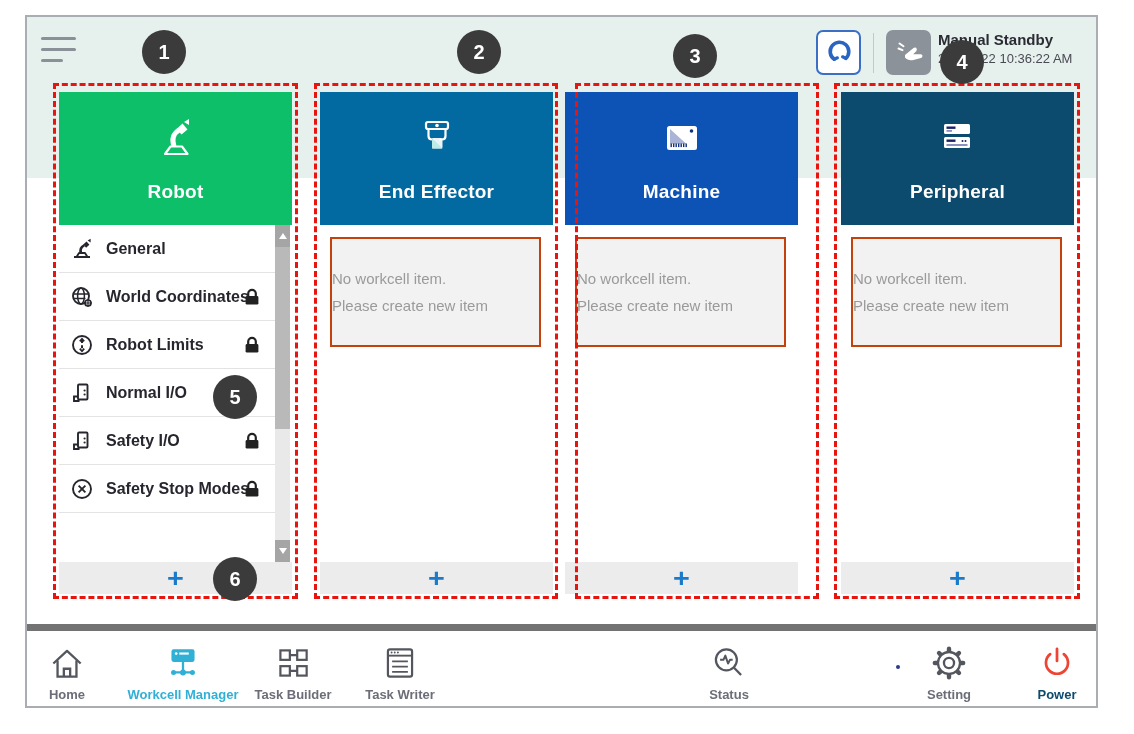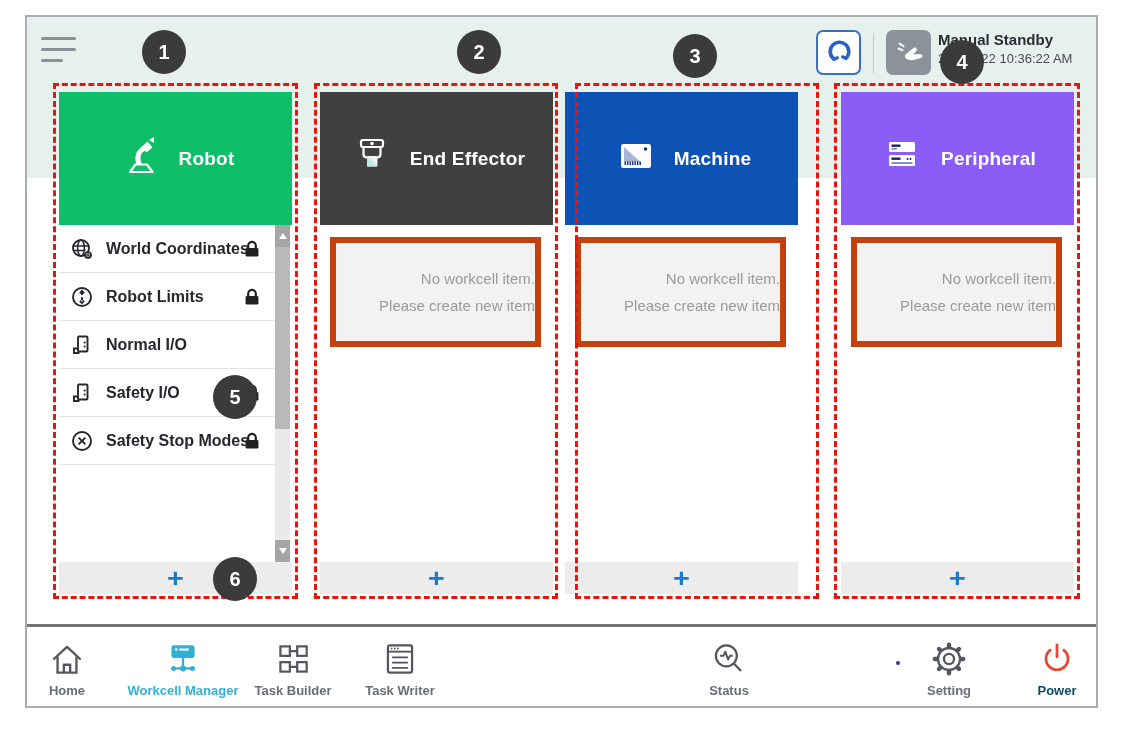--- a/index.html
+++ b/index.html
@@ -22,30 +22,30 @@
   .gripper-btn{left:789px;background:#fff;border:2px solid #3a6fc4;}
   .hand-btn{left:859px;background:#8c929a;border:none;}
   .tool-divider{position:absolute;left:846px;top:16px;width:1px;height:40px;background:#c3c9c7;}
   .status-block{position:absolute;left:911px;top:13px;width:160px;}
   .status-mode{font-size:15px;font-weight:bold;color:#2b2b33;line-height:20px;}
   .status-time{font-size:13px;color:#4a4a52;line-height:18px;}
 
   
   .col{position:absolute;top:75px;width:233px;z-index:2;}
   .col-robot{left:32px;} .col-ee{left:293px;} .col-machine{left:538px;} .col-peripheral{left:814px;}
-  .col-header{height:133px;display:flex;flex-direction:row;align-items:center;justify-content:center;
+  .col-header{height:133px;display:flex;flex-direction:column;align-items:center;justify-content:center;
     gap:14px;cursor:pointer;}
   .col-title{color:#fff;font-size:19px;font-weight:bold;letter-spacing:.2px;}
   .col-body{position:relative;height:337px;background:#fff;overflow:hidden;}
   .col-footer{height:32px;background:#ececec;display:flex;align-items:center;justify-content:center;cursor:pointer;}
   .plus{color:#1b7ac9;font-size:25px;font-weight:900;line-height:28px;transform:scaleX(1.15);}
 
   .empty-box{position:absolute;left:10px;top:12px;width:211px;height:110px;background:#f2f2f2;
-    border:6px solid #c2410c;box-sizing:border-box;display:flex;flex-direction:column;
-    align-items:flex-end;justify-content:center;}
+    border:2px solid #c2410c;box-sizing:border-box;display:flex;flex-direction:column;
+    align-items:flex-start;justify-content:center;}
   .empty-box div{font-size:15px;color:#9a9a9a;line-height:27px;}
 
   
   .wc-list{position:absolute;left:0;top:0;width:216px;}
   .wc-row{position:relative;height:48px;border-bottom:1px solid #e3e3e3;box-sizing:border-box;
     display:flex;align-items:center;padding-left:10px;cursor:pointer;background:#fff;}
   .wc-row .ric{width:26px;height:26px;flex:0 0 26px;display:flex;align-items:center;justify-content:center;}
   .wc-row .rlabel{margin-left:11px;font-size:16px;font-weight:bold;color:#26262e;white-space:nowrap;}
   .wc-row .lock{position:absolute;right:13px;top:14px;width:20px;height:20px;}
 
@@ -68,21 +68,21 @@
   .cb4{left:807px;top:66px;width:246px;height:516px;}
 
   
   .badge{position:absolute;width:44px;height:44px;border-radius:50%;background:#3b3b3b;z-index:10;
     display:flex;align-items:center;justify-content:center;color:#fff;font-size:20px;font-weight:bold;
     transform:translate(-50%,-50%);}
   .bg1{left:137px;top:35px;} .bg2{left:452px;top:35px;} .bg3{left:668px;top:39px;}
   .bg4{left:935px;top:45px;} .bg5{left:208px;top:380px;} .bg6{left:208px;top:562px;}
 
   
-  .nav{position:absolute;left:0;top:607px;width:100%;height:84px;background:#fff;border-top:3px solid #737373;}
+  .nav{position:absolute;left:0;top:607px;width:100%;height:84px;background:#fff;border-top:7px solid #737373;}
   .nav-item{position:absolute;top:10px;width:130px;text-align:center;cursor:pointer;color:#53565e;}
   .nav-item .nic{height:44px;display:flex;align-items:center;justify-content:center;}
   .nav-item .nlabel{font-size:13px;font-weight:bold;color:#6b6e78;margin-top:2px;}
   .nav-item.active{color:#31b0d5;} .nav-item.active .nlabel{color:#31b0d5;}
   .nav-item.power{color:#ee4434;} .nav-item.power .nlabel{color:#0c4a6e;}
   .ni-home{left:-25px;} .ni-wm{left:91px;} .ni-tb{left:201px;} .ni-tw{left:308px;}
   .ni-status{left:637px;} .ni-jog{left:748px;} .ni-setting{left:857px;} .ni-power{left:965px;}
   .nav-dot{position:absolute;left:869px;top:34px;width:4px;height:4px;border-radius:50%;background:#2b3a8c;}
 </style>
 </head>
@@ -128,20 +128,31 @@
           <path d="M22 31.5 C19.5 24 21.5 18.5 27 15" fill="none" stroke="#fff" stroke-width="5"></path>
           <path d="M24.5 14 l6 -5.5 l5 6 l-6 5 z" fill="#fff"></path>
           <path d="M32 7 l5 -3 v6 z" fill="#fff"></path>
         </svg>
       </span>
       <div class="col-title">Robot</div>
     </div>
     <div class="col-body">
       <div class="wc-list">
 
+        <div class="wc-row">
+          <span class="ric">
+            <svg width="26" height="26" viewBox="0 0 26 26">
+              <path d="M5 21 h16 M7.5 21 l2.5 -4 h6 l2.5 4" fill="none" stroke="#26262e" stroke-width="1.9" stroke-linejoin="round"></path>
+              <path d="M12 17 c-1.2 -3.5 0 -6 3.2 -7.6" fill="none" stroke="#26262e" stroke-width="2.6"></path>
+              <path d="M14.2 8.6 l3.4 -3 l2.8 3.2 l-3.3 2.9 z" fill="#26262e"></path>
+              <path d="M18.6 4.6 l3 -1.8 v3.6 z" fill="#26262e"></path>
+            </svg>
+          </span>
+          <span class="rlabel">General</span>
+        </div>
 
         <div class="wc-row">
           <span class="ric">
             <svg width="26" height="26" viewBox="0 0 26 26">
               <circle cx="12" cy="12" r="8" fill="none" stroke="#26262e" stroke-width="1.9"></circle>
               <ellipse cx="12" cy="12" rx="3.4" ry="8" fill="none" stroke="#26262e" stroke-width="1.5"></ellipse>
               <path d="M4.5 10 h15 M4.5 14.5 h12" stroke="#26262e" stroke-width="1.3" fill="none"></path>
               <circle cx="19" cy="19" r="3" fill="#fff" stroke="#26262e" stroke-width="1.7"></circle>
               <path d="M19 15 v8 M15 19 h8" stroke="#26262e" stroke-width="1.2"></path>
             </svg>
@@ -229,21 +240,21 @@
               <div class="tri-down"></div>
             </div>
       </div>
     </div>
     <div class="col-footer">
       <span class="plus">+</span>
     </div>
   </div>
 
   <div class="col col-ee">
-    <div class="col-header" style="background: #404040;">
+    <div class="col-header" style="background: #0369a1;">
       <span>
         <svg width="48" height="48" viewBox="0 0 48 48">
           <rect x="13" y="7" width="22" height="7" rx="2" fill="none" stroke="#fff" stroke-width="2.2"></rect>
           <circle cx="24" cy="10.5" r="1.8" fill="#fff"></circle>
           <path d="M15.5 14 v7 q0 3.5 3.5 3.5 h2.5" fill="none" stroke="#fff" stroke-width="2.2"></path>
           <path d="M32.5 14 v7 q0 3.5 -3.5 3.5 h-2.5" fill="none" stroke="#fff" stroke-width="2.2"></path>
           <rect x="19" y="23" width="10.5" height="10.5" rx="1.5" fill="#ffffff" opacity="0.92"></rect>
           <path d="M19 23 l10.5 10.5 h-10.5 z" fill="#bdebe6"></path>
         </svg>
       </span>
@@ -285,21 +296,21 @@
         <div>No workcell item.</div>
         <div>Please create new item</div>
       </div>
     </div>
     <div class="col-footer">
       <span class="plus">+</span>
     </div>
   </div>
 
   <div class="col col-peripheral">
-    <div class="col-header" style="background: #8b5cf6;">
+    <div class="col-header" style="background: #0c4a6e;">
       <span>
         <svg width="48" height="48" viewBox="0 0 48 48">
           <rect x="10" y="9" width="26" height="10" rx="1.5" fill="#fff"></rect>
           <rect x="10" y="22" width="26" height="11" rx="1.5" fill="#fff"></rect>
           <rect x="12.5" y="11.5" width="9" height="2.4" fill="#1c2266"></rect>
           <rect x="12.5" y="15" width="5.5" height="1.8" fill="#8a90c0"></rect>
           <rect x="12.5" y="24.5" width="9" height="2.4" fill="#1c2266"></rect>
           <circle cx="28.5" cy="26" r="1" fill="#1c2266"></circle>
               <circle cx="31.5" cy="26" r="1" fill="#1c2266"></circle>
           <rect x="12.5" y="29" width="21" height="2" fill="#8a90c0"></rect>

